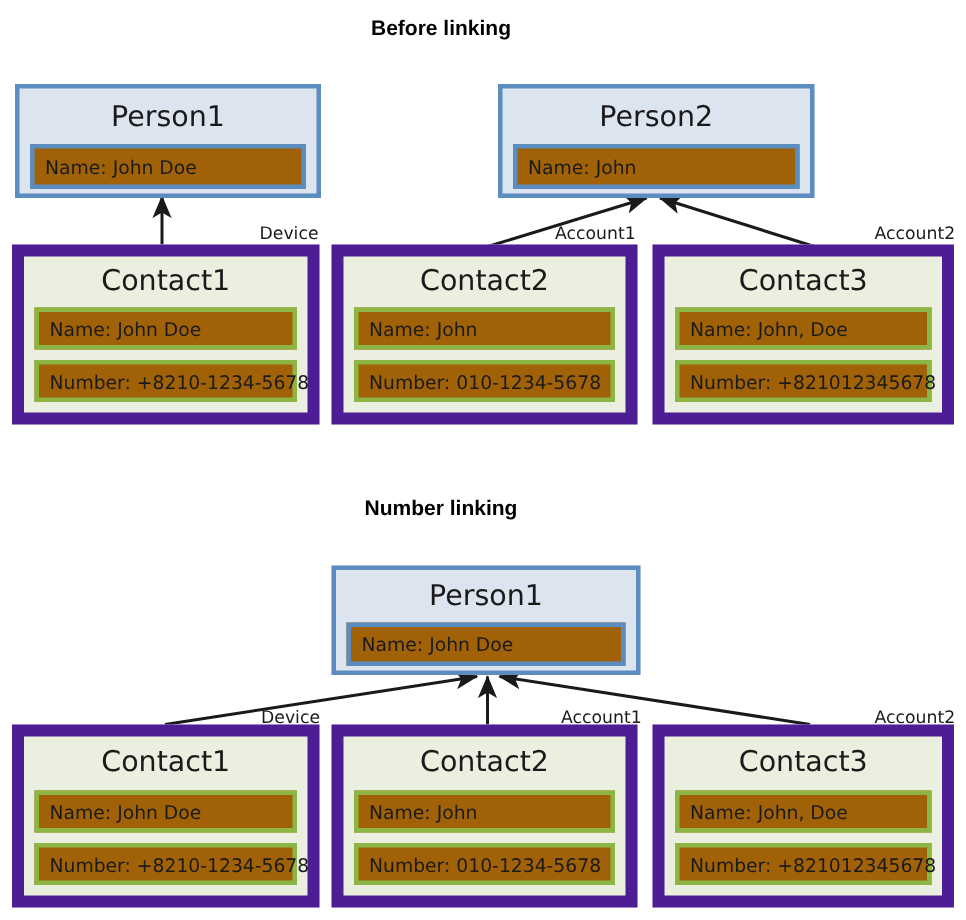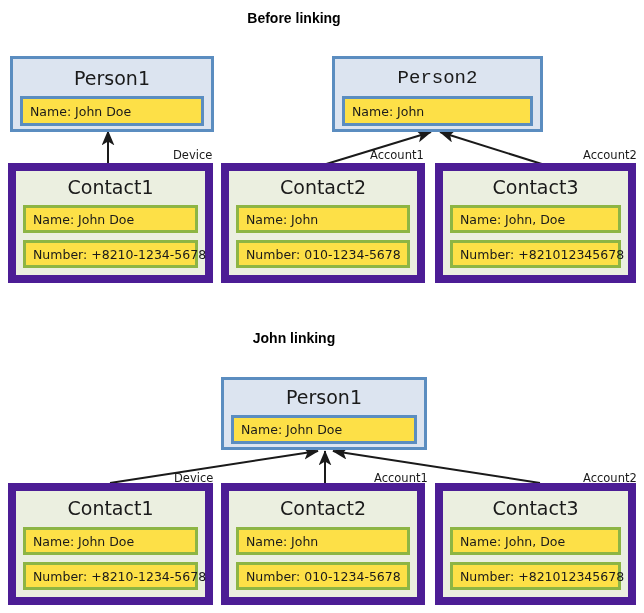--- a/index.html
+++ b/index.html
@@ -55,21 +55,21 @@
   }
   .node-title {
     text-align: center;
     font-size: 19px;
     color: #1a1a1a;
     font-family: "DejaVu Sans", sans-serif;
     line-height: 1;
   }
   .field {
     box-sizing: border-box;
-    background: #fde047;
+    background: #a16207;
     font-size: 12.5px;
     color: #1a1a1a;
     display: flex;
     align-items: center;
     padding-left: 7px;
     font-family: "DejaVu Sans", sans-serif;
     white-space: nowrap;
   }
   .node.person .field {
     border: 3px solid #5B8DC0;
@@ -109,32 +109,32 @@
 
     <line x1="110" y1="483" x2="318" y2="451" stroke="#1a1a1a" stroke-width="2" marker-end="url(#arrowhead)"></line>
 
     <line x1="325" y1="483" x2="325" y2="451" stroke="#1a1a1a" stroke-width="2" marker-end="url(#arrowhead)"></line>
 
     <line x1="540" y1="483" x2="333" y2="451" stroke="#1a1a1a" stroke-width="2" marker-end="url(#arrowhead)"></line>
   </svg>
 
   <div class="section-title" style="top:10px;">Before linking</div>
 
-  <div class="section-title" style="top:330px;">John linking</div>
+  <div class="section-title" style="top:330px;">Number linking</div>
 
   <div class="node person" style="left:10px; top:56px; width:204px; height:76px;">
     <div class="node-title" style="margin-top:10px;">Person1</div>
     <div class="field" style="margin:8px 7px 0 7px; height:30px;">
       <span class="fkey">Name:</span>
       <span class="fval">John Doe</span>
     </div>
   </div>
 
   <div class="node person" style="left:332px; top:56px; width:211px; height:76px;">
-    <div class="node-title" style="margin-top:10px;font-family:Liberation Mono, monospace;">Person2</div>
+    <div class="node-title" style="margin-top:10px;">Person2</div>
     <div class="field" style="margin:8px 7px 0 7px; height:30px;">
       <span class="fkey">Name:</span>
       <span class="fval">John</span>
     </div>
   </div>
 
   <div class="edge-label" style="left:173px; top:148px;">Device</div>
   <div class="edge-label" style="left:370px; top:148px;">Account1</div>
   <div class="edge-label" style="left:583px; top:148px;">Account2</div>
 

